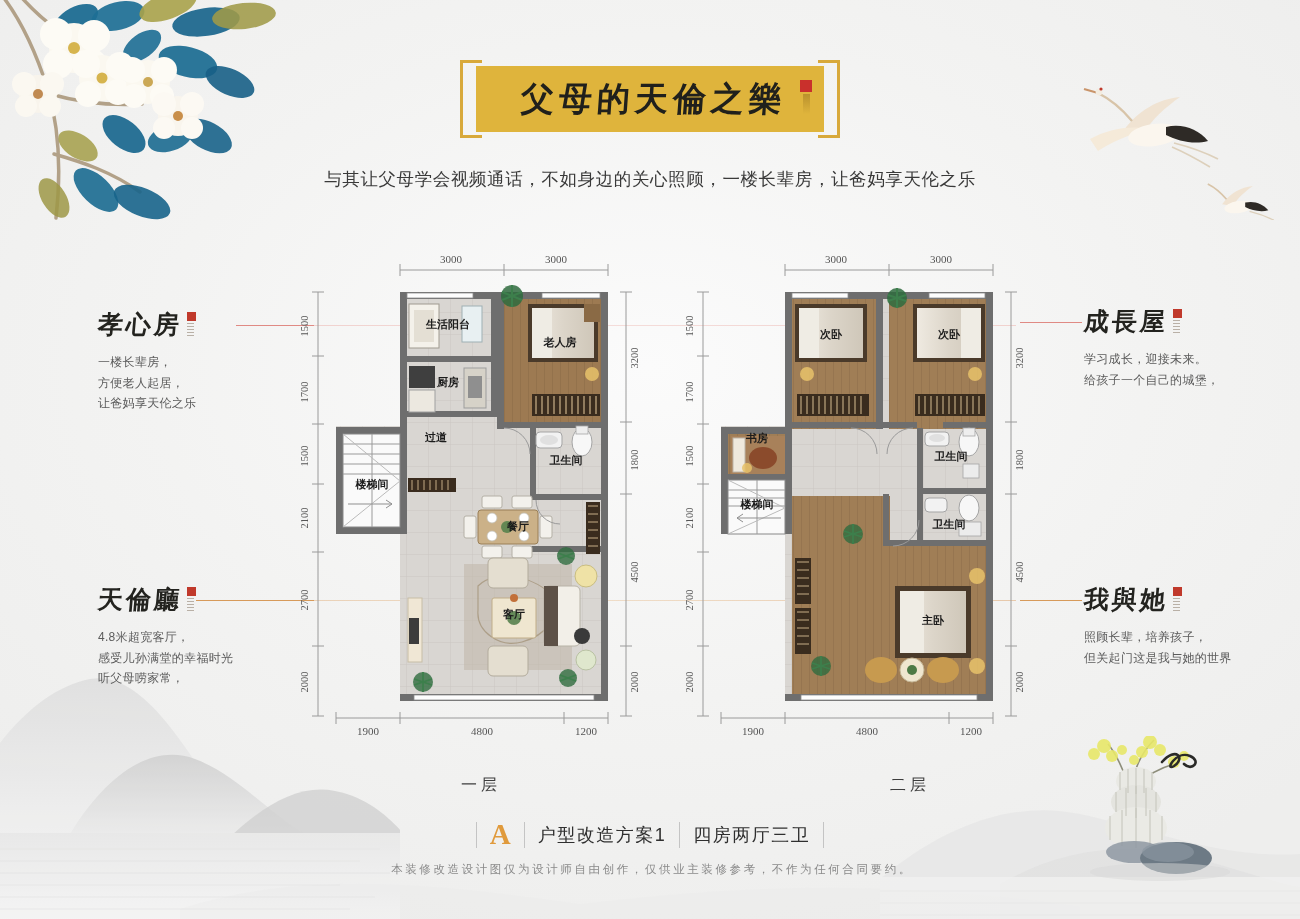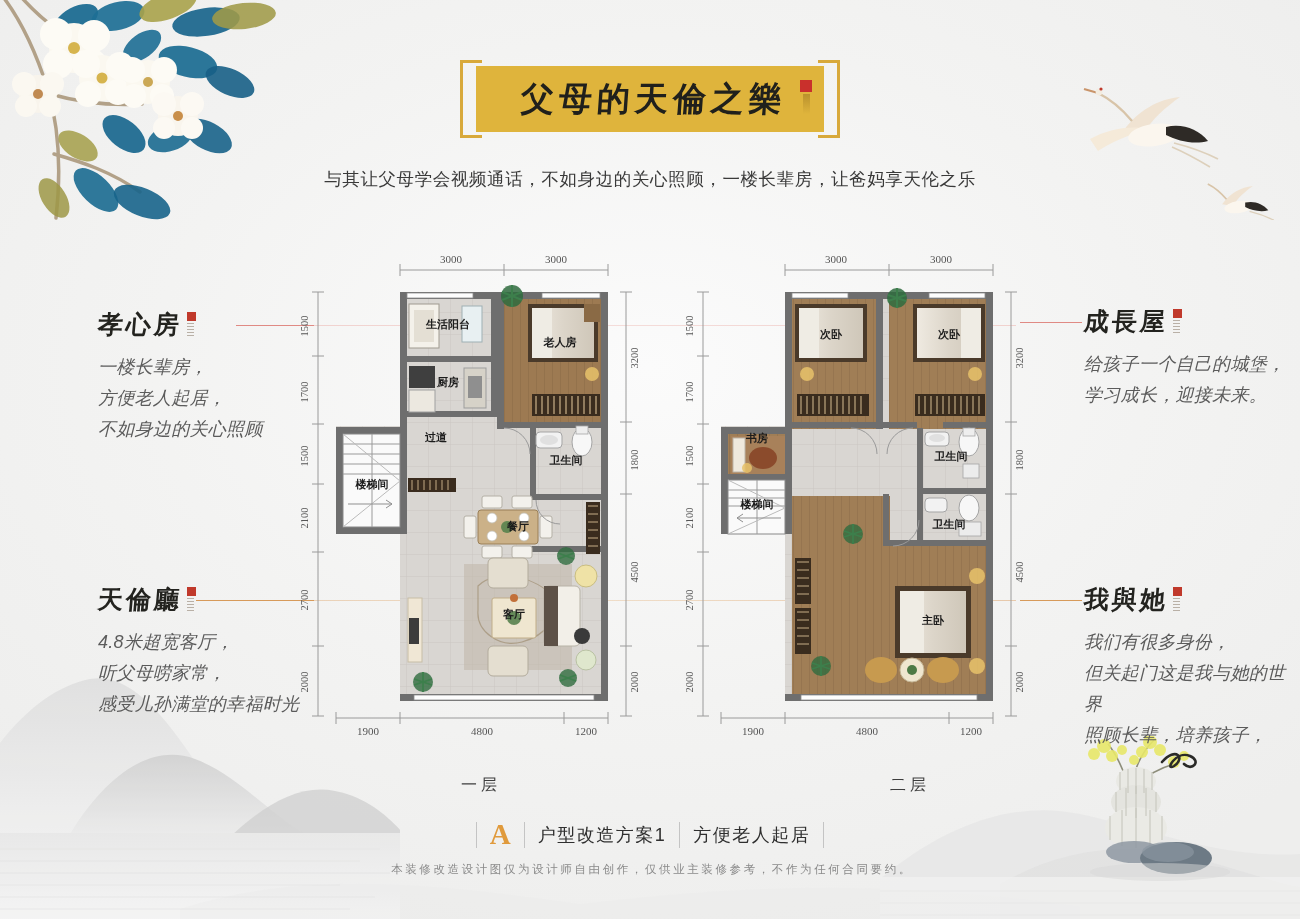--- a/index.html
+++ b/index.html
@@ -83,22 +83,22 @@
   .anno-title {
     font-family: "Liberation Serif", serif;
     font-size: 25px; font-weight: bold; color: #23231f;
     letter-spacing: 3px; transform: skewX(-5deg);
   }
   .anno-stamp { width: 9px; margin-top: 4px; }
   .anno-stamp .sq { width: 9px; height: 9px; background: #c0392b; }
   .anno-stamp .bar { width: 7px; height: 13px; margin-top: 2px;
     background: repeating-linear-gradient(to bottom,#b9b0a6 0 1px,transparent 1px 3px); }
   .anno-desc {
-    margin-top: 11px; font-size: 18px; color: #5b5b5b;
-    line-height: 1.72; letter-spacing: .3px; font-style: italic;
+    margin-top: 11px; font-size: 12px; color: #5b5b5b;
+    line-height: 1.72; letter-spacing: .3px;
   }
   #anno-xiaoxin { left: 98px; top: 308px; }
   #anno-tianlun { left: 98px; top: 583px; }
   #anno-chengzhang { left: 1084px; top: 305px; }
   #anno-woyuta { left: 1084px; top: 583px; }
 
   .anno-line { position: absolute; height: 1px; }
   #line-xiaoxin  { left: 236px; top: 325px; width: 78px; background: #e08a84; }
   #line-tianlun  { left: 196px; top: 600px; width: 118px; background: #d79a5a; }
   #line-chengzhang { left: 1020px; top: 322px; width: 62px; background: #e08a84; }
@@ -358,65 +358,64 @@
     <div class="anno-head">
       <div class="anno-title">孝心房</div>
       <div class="anno-stamp">
           <div class="sq"></div>
           <div class="bar"></div>
         </div>
     </div>
     <div class="anno-desc">
       <div>一楼长辈房，</div>
       <div>方便老人起居，</div>
-      <div>不如身边的关心照顾</div>
+      <div>让爸妈享天伦之乐</div>
     </div>
   </div>
 
   <div class="anno" id="anno-tianlun">
     <div class="anno-head">
       <div class="anno-title">天倫廳</div>
       <div class="anno-stamp">
           <div class="sq"></div>
           <div class="bar"></div>
         </div>
     </div>
     <div class="anno-desc">
       <div>4.8米超宽客厅，</div>
+      <div>感受儿孙满堂的幸福时光</div>
       <div>听父母唠家常，</div>
-      <div>感受儿孙满堂的幸福时光</div>
     </div>
   </div>
 
   <div class="anno" id="anno-chengzhang">
     <div class="anno-head">
       <div class="anno-title">成長屋</div>
       <div class="anno-stamp">
           <div class="sq"></div>
           <div class="bar"></div>
         </div>
     </div>
     <div class="anno-desc">
+      <div>学习成长，迎接未来。</div>
       <div>给孩子一个自己的城堡，</div>
-      <div>学习成长，迎接未来。</div>
     </div>
   </div>
 
   <div class="anno" id="anno-woyuta">
     <div class="anno-head">
       <div class="anno-title">我與她</div>
       <div class="anno-stamp">
           <div class="sq"></div>
           <div class="bar"></div>
         </div>
     </div>
     <div class="anno-desc">
-      <div>我们有很多身份，</div>
+      <div>照顾长辈，培养孩子，</div>
       <div>但关起门这是我与她的世界</div>
-      <div>照顾长辈，培养孩子，</div>
     </div>
   </div>
 
   <div class="plan" id="plan1">
     <svg viewBox="0 0 350 500" width="350" height="500">
       <defs>
         <pattern id="tile1" width="22" height="22" patternUnits="userSpaceOnUse">
           <rect width="22" height="22" fill="#d9d6d2"></rect>
           <path d="M0 0 H22 M0 0 V22" stroke="#cbc7c2" stroke-width="1"></path>
         </pattern>
@@ -919,18 +918,18 @@
 
   <div class="floor-label" id="floor1-label">一层</div>
   <div class="floor-label" id="floor2-label">二层</div>
 
   <div id="caption">
     <div class="cap-div"></div>
     <div id="cap-letter">A</div>
     <div class="cap-div"></div>
     <div class="cap-text">户型改造方案1</div>
     <div class="cap-div"></div>
-    <div class="cap-text">方便老人起居</div>
+    <div class="cap-text">四房两厅三卫</div>
     <div class="cap-div"></div>
   </div>
   <div id="disclaimer">本装修改造设计图仅为设计师自由创作，仅供业主装修参考，不作为任何合同要约。</div>
 
 </div>
 
 </body></html>

